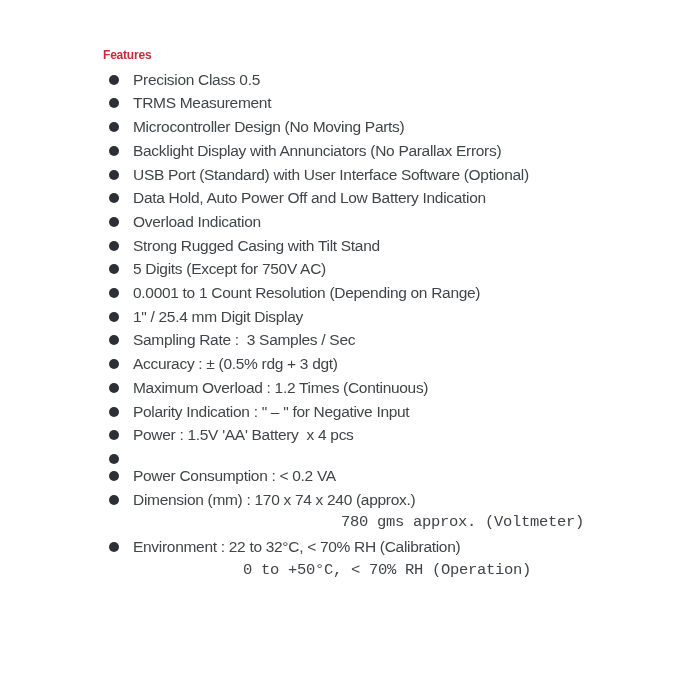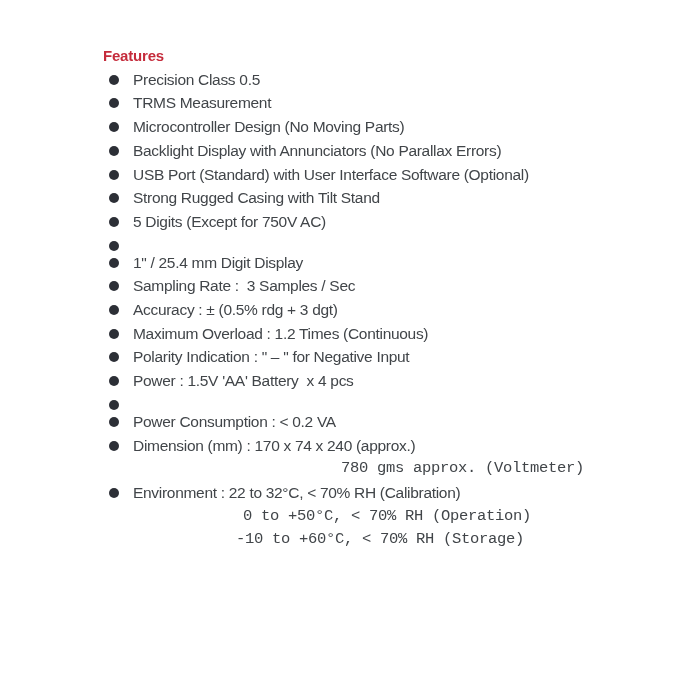--- a/index.html
+++ b/index.html
@@ -14,21 +14,21 @@
     overflow: hidden;
     font-family: "Liberation Sans", sans-serif;
   }
   .content {
     position: absolute;
     left: 103px;
     top: 44px;
     width: 560px;
   }
   .heading {
-    font-size: 15px;
+    font-size: 12px;
     font-weight: 700;
     line-height: 23.7px;
     letter-spacing: -0.2px;
     color: var(--accent, #c52b3b);
   }
   .row {
     display: flex;
     align-items: flex-start;
     line-height: 23.7px;
     font-size: 15.5px;
@@ -74,33 +74,42 @@
         <div class="row">
           <span class="bullet"></span>
           <span class="txt">Backlight Display with Annunciators (No Parallax Errors)</span>
         </div>
         <div class="row">
           <span class="bullet"></span>
           <span class="txt">USB Port (Standard) with User Interface Software (Optional)</span>
         </div>
         <div class="row">
           <span class="bullet"></span>
+          <span class="txt">Data Hold, Auto Power Off and Low Battery Indication</span>
+        </div>
+        <div class="row">
+          <span class="bullet"></span>
+          <span class="txt">Overload Indication</span>
+        </div>
+        <div class="row">
+          <span class="bullet"></span>
           <span class="txt">Strong Rugged Casing with Tilt Stand</span>
         </div>
       </div>
   </div>
 
   <div class="section">
     <div class="list">
         <div class="row">
           <span class="bullet"></span>
           <span class="txt">5 Digits (Except for 750V AC)</span>
         </div>
         <div class="row">
           <span class="bullet"></span>
+          <span class="txt">0.0001 to 1 Count Resolution (Depending on Range)</span>
         </div>
         <div class="row">
           <span class="bullet"></span>
           <span class="txt">1" / 25.4 mm Digit Display</span>
         </div>
         <div class="row">
           <span class="bullet"></span>
           <span class="txt">Sampling Rate :  3 Samples / Sec</span>
         </div>
         <div class="row">
@@ -133,19 +142,16 @@
         <div class="row cont" style="padding-left: 238px;">
           <span class="txt">780 gms approx. (Voltmeter)</span>
         </div>
         <div class="row">
           <span class="bullet"></span>
           <span class="txt">Environment : 22 to 32°C, &lt; 70% RH (Calibration)</span>
         </div>
         <div class="row cont" style="padding-left: 140px;">
           <span class="txt">0 to +50°C, &lt; 70% RH (Operation)</span>
         </div>
-        <div class="row cont" style="padding-left: 133px;">
-          <span class="txt">-10 to +60°C, &lt; 70% RH (Storage)</span>
-        </div>
       </div>
   </div>
 
 </div>
 
 </body></html>

